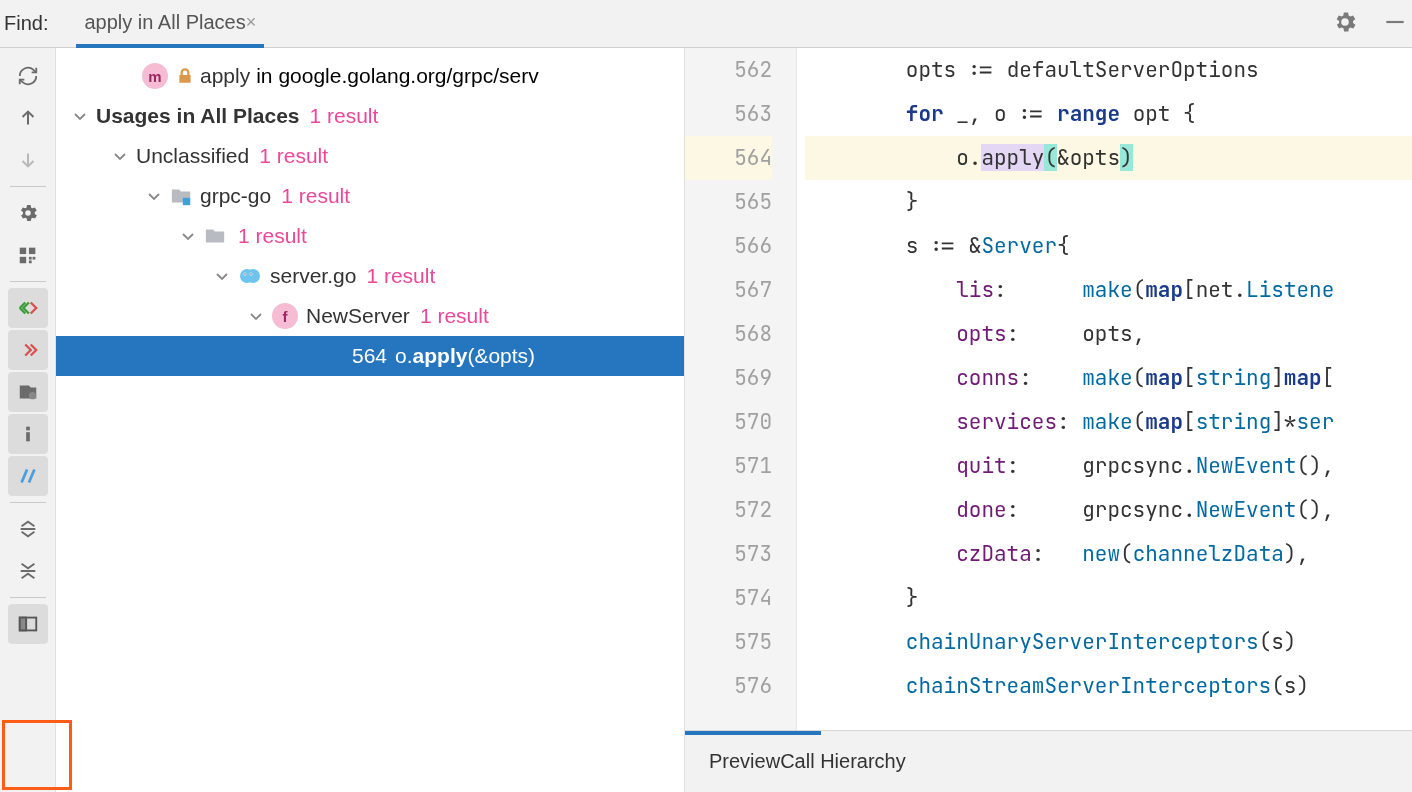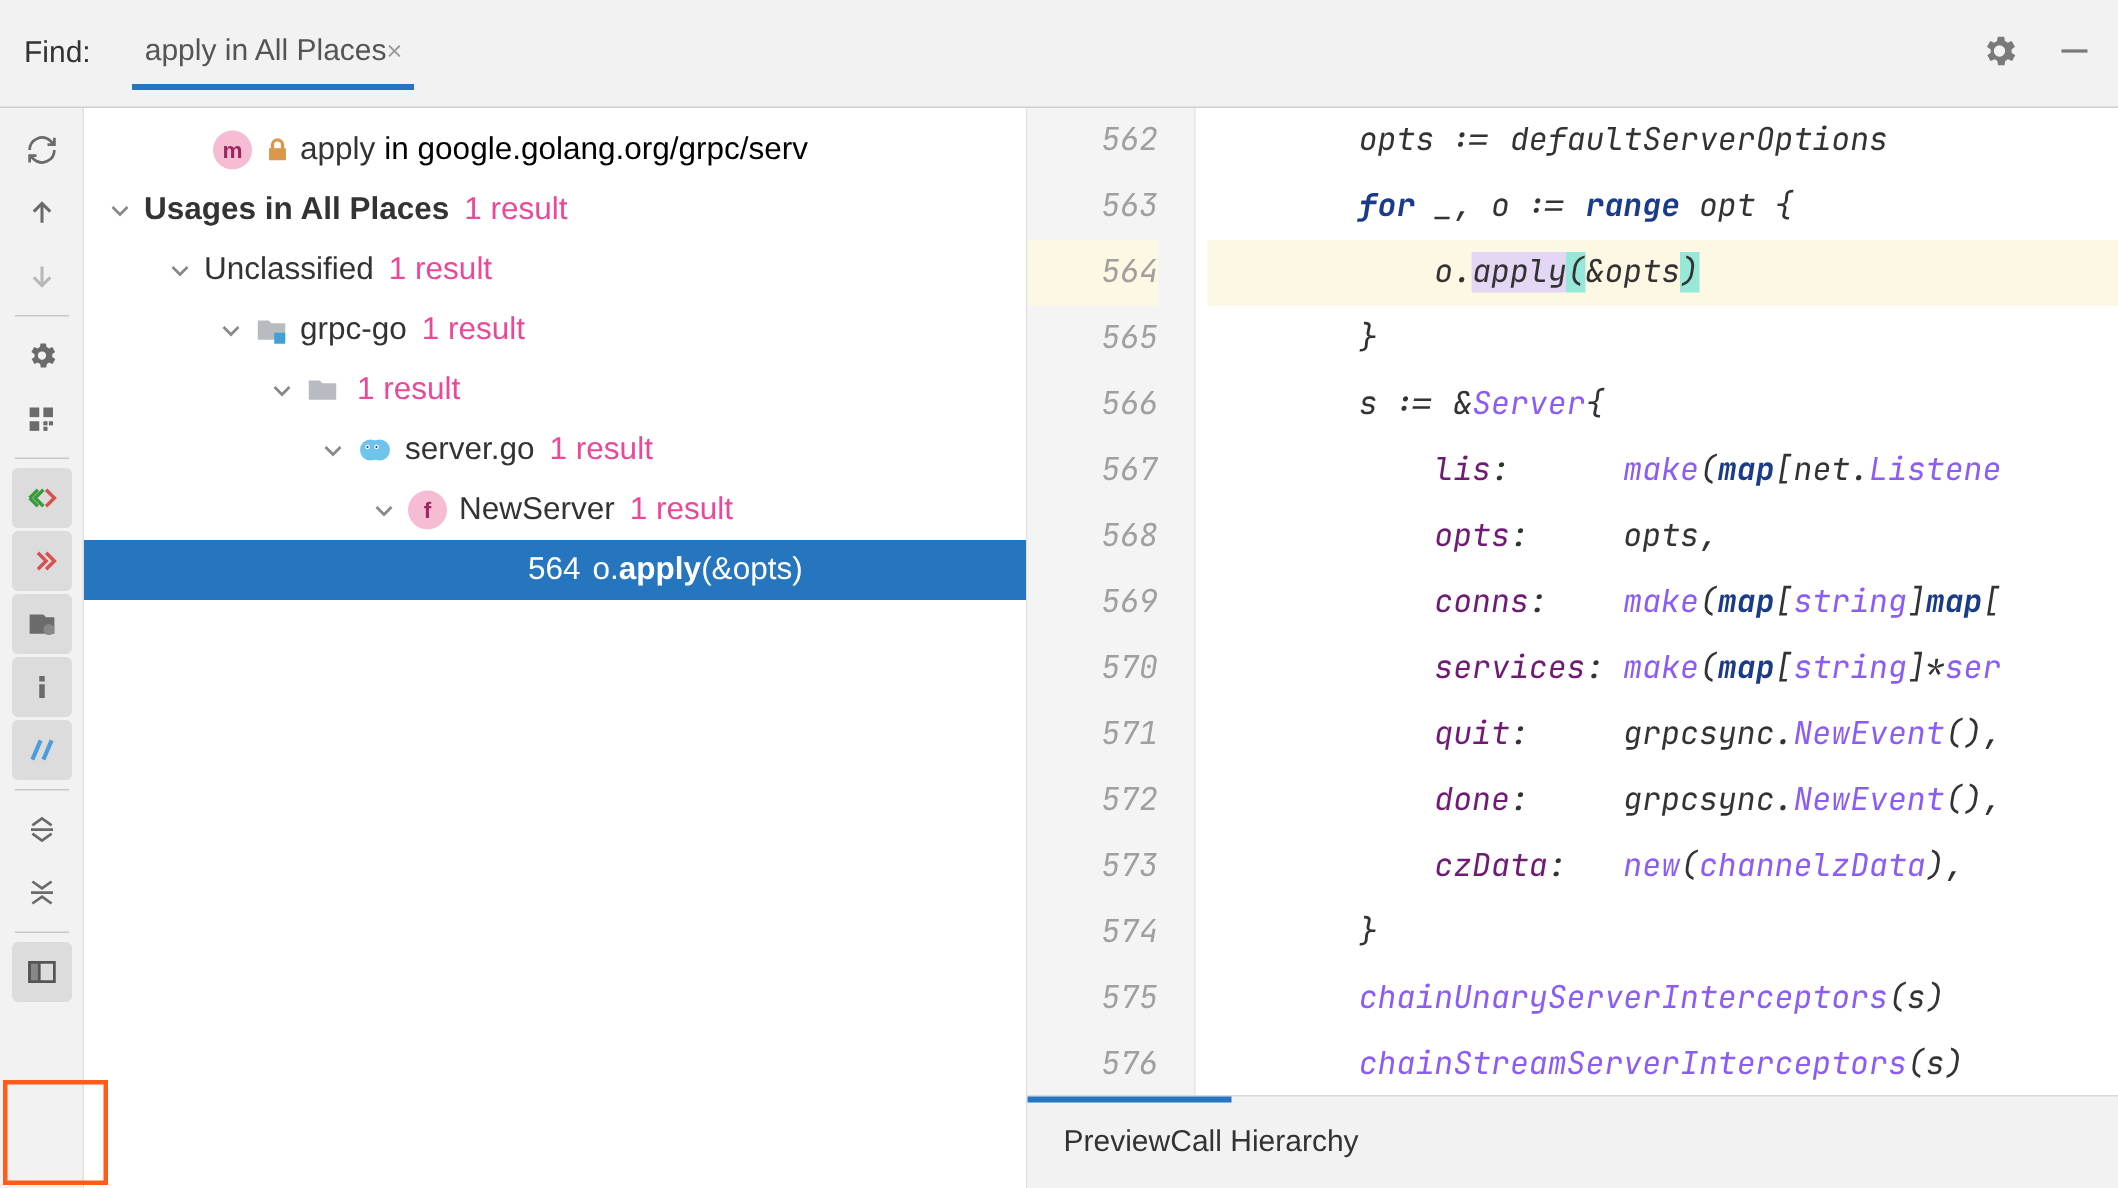--- a/index.html
+++ b/index.html
@@ -1,18 +1,18 @@
 <!DOCTYPE html>
 <html><head>
 <meta charset="utf-8">
 <style>
 * { box-sizing: border-box; margin: 0; padding: 0; }
 body { font-family: -apple-system, BlinkMacSystemFont, "Segoe UI", sans-serif; font-size: 14px; color: #333; background: #fff; width: 1412px; height: 792px; overflow: hidden; display: flex; flex-direction: column; }
 
-.header { height: 72px; background: #f2f2f2; border-bottom: 1px solid #d0d0d0; display: flex; align-items: center; padding: 0 16px; position: relative; justify-content: center; }
+.header { height: 48px; background: #f2f2f2; border-bottom: 1px solid #d0d0d0; display: flex; align-items: center; padding: 0 4px; position: relative; justify-content: center; }
 .header-label { font-size: 20px; color: #333; margin-right: 28px; }
 .tab { font-size: 20px; color: #555; display: flex; align-items: center; padding: 12px 8px 10px; border-bottom: 4px solid #2675bf; }
 .tab-close { font-size: 18px; color: #999; cursor: pointer; }
 .header-right { margin-left: auto; display: flex; gap: 24px; align-items: center; }
 .gear-svg, .min-svg { width: 26px; height: 26px; fill: #7a7a7a; }
 
 .main { display: flex; flex: 1; min-height: 0; }
 .left-rail { width: 56px; background: #f2f2f2; border-right: 1px solid #e0e0e0; display: flex; flex-direction: column; align-items: center; padding-top: 8px; gap: 2px; position: relative; }
 .rail-btn { width: 40px; height: 40px; display: flex; align-items: center; justify-content: center; border-radius: 4px; cursor: pointer; }
 .rail-btn.selected { background: #dcdcdc; }
@@ -29,30 +29,30 @@
 .row.sel { background: #2675bf; color: #fff; }
 .row.sel .bold-part { font-weight: 700; }
 .icon-pill { width: 26px; height: 26px; border-radius: 50%; display: inline-flex; align-items: center; justify-content: center; font-size: 15px; font-weight: 600; margin-right: 8px; flex-shrink: 0; }
 .pill-m { background: #f5bcd4; color: #9c265f; }
 .pill-f { background: #f5bcd4; color: #9c265f; }
 .lock-icon { width: 18px; height: 18px; margin-right: 6px; flex-shrink: 0; }
 .folder-icon { width: 22px; height: 22px; margin-right: 8px; flex-shrink: 0; }
 .go-icon { width: 24px; height: 24px; margin-right: 8px; flex-shrink: 0; }
 
 .preview { flex: 1; display: flex; flex-direction: column; min-width: 0; }
-.code-area { flex: 1; display: flex; overflow: hidden; font-family: "JetBrains Mono", Menlo, Consolas, monospace; font-size: 21px; line-height: 44px; font-style: italic; }
+.code-area { flex: 1; display: flex; overflow: hidden; font-family: "JetBrains Mono", Menlo, Consolas, monospace; font-size: 21px; line-height: 44px; }
 .gutter { width: 112px; background: #f4f4f4; border-right: 1px solid #e6e6e6; text-align: right; padding-right: 24px; color: #a0a0a0; }
 .code { flex: 1; padding-left: 8px; white-space: pre; overflow: hidden; }
 .gutter-line { height: 44px; }
 .gutter-line.hl { background: #fcf8e3; }
 .code-line { height: 44px; }
 .code-line.hl { background: #fcf8e3; }
 .kw { color: #1a3a8a; font-weight: 600; }
 .fn { color: #701a75; }
-.type { color: #8b5cf6; }
+.type { color: #0369a1; }
 .pkg { color: #333; }
 .punc { color: #333; }
 .hl-id { background: #e4d7f5; }
 .hl-paren { background: #97e8d8; }
 
 .preview-tabs { height: 62px; border-top: 1px solid #d8d8d8; background: #f2f2f2; display: flex; align-items: center; padding: 0 24px; font-size: 20px; color: #333; position: relative; }
 .preview-tabs .underline { position: absolute; top: 0; left: 0; width: 136px; height: 4px; background: #2675bf; }
 </style>
 </head>
 <body>

